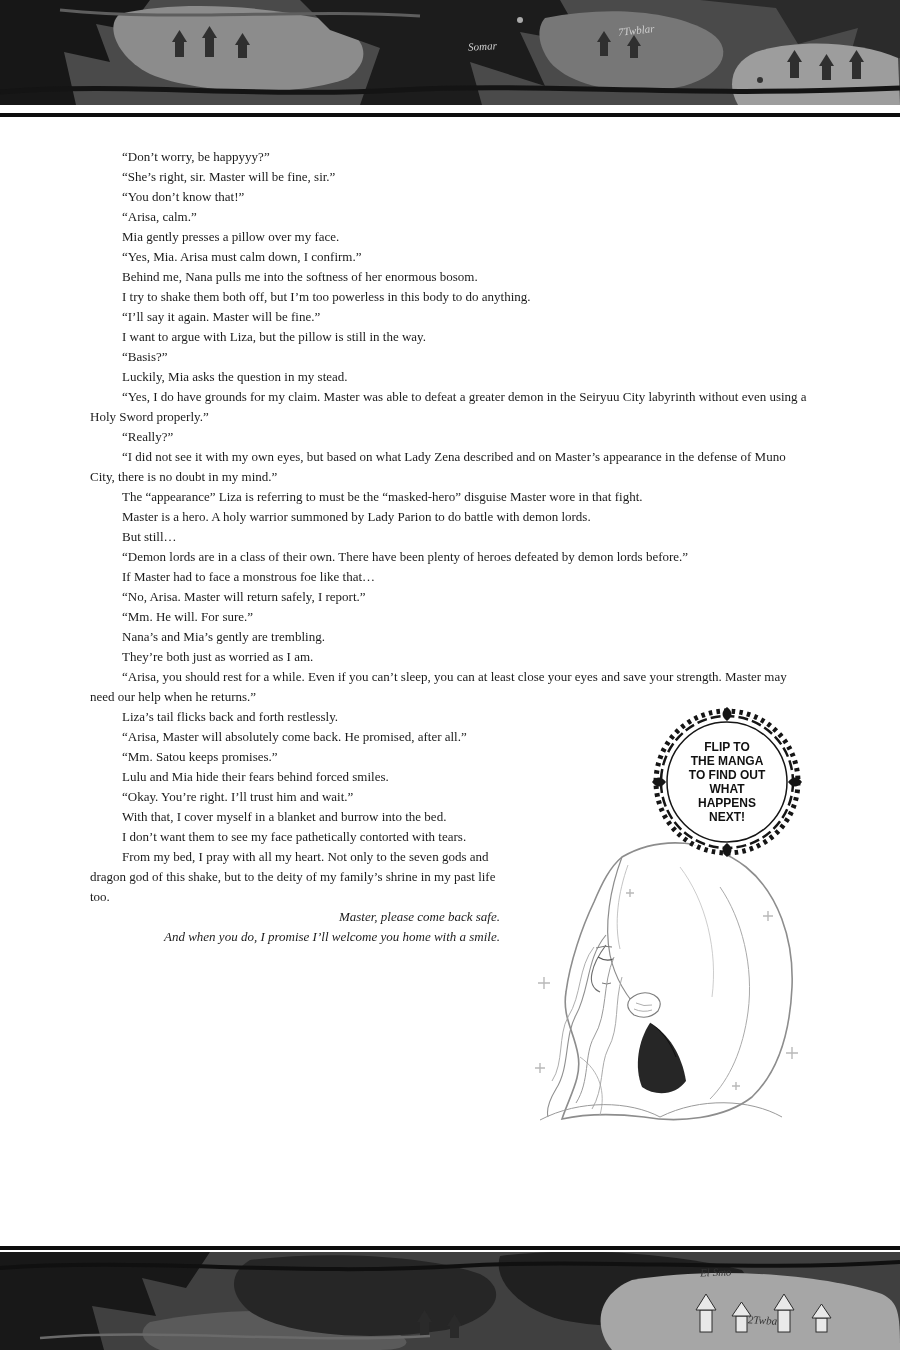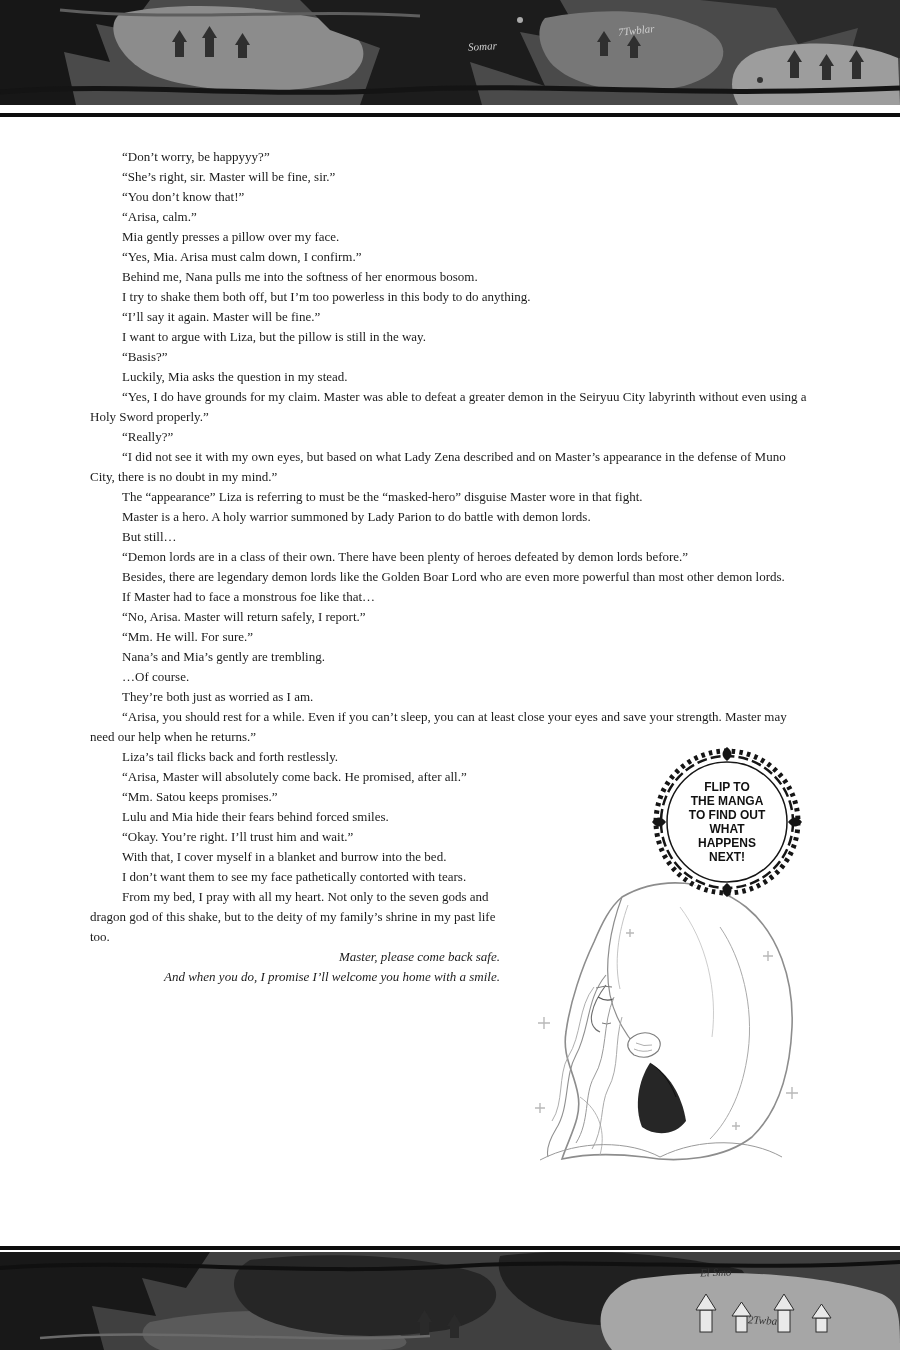--- a/index.html
+++ b/index.html
@@ -135,26 +135,24 @@
         <p class="para">I want to argue with Liza, but the pillow is still in the way.</p>
         <p class="para">“Basis?”</p>
         <p class="para">Luckily, Mia asks the question in my stead.</p>
         <p class="para">“Yes, I do have grounds for my claim. Master was able to defeat a greater demon in the Seiryuu City labyrinth without even using a Holy Sword properly.”</p>
         <p class="para">“Really?”</p>
         <p class="para">“I did not see it with my own eyes, but based on what Lady Zena described and on Master’s appearance in the defense of Muno City, there is no doubt in my mind.”</p>
         <p class="para">The “appearance” Liza is referring to must be the “masked-hero” disguise Master wore in that fight.</p>
         <p class="para">Master is a hero. A holy warrior summoned by Lady Parion to do battle with demon lords.</p>
         <p class="para">But still…</p>
         <p class="para">“Demon lords are in a class of their own. There have been plenty of heroes defeated by demon lords before.”</p>
-        <p class="para">Besides, there are legendary demon lords like the Golden Boar Lord who are even more powerful than most other demon lords.</p>
         <p class="para">If Master had to face a monstrous foe like that…</p>
         <p class="para">“No, Arisa. Master will return safely, I report.”</p>
         <p class="para">“Mm. He will. For sure.”</p>
         <p class="para">Nana’s and Mia’s gently are trembling.</p>
-        <p class="para">…Of course.</p>
         <p class="para">They’re both just as worried as I am.</p>
         <p class="para">“Arisa, you should rest for a while. Even if you can’t sleep, you can at least close your eyes and save your strength. Master may need our help when he returns.”</p>
       </div>
 
     <aside class="badge-float">
       <div class="badge">
         <svg viewBox="0 0 150 150">
           <circle cx="75" cy="75" r="71" fill="#ffffff" stroke="#151515" stroke-width="5" stroke-dasharray="3.5 4.2"></circle>
           <circle cx="75" cy="75" r="66" fill="none" stroke="#151515" stroke-width="2.5" stroke-dasharray="10 4"></circle>
           <circle cx="75" cy="75" r="60" fill="none" stroke="#151515" stroke-width="1.5"></circle>

